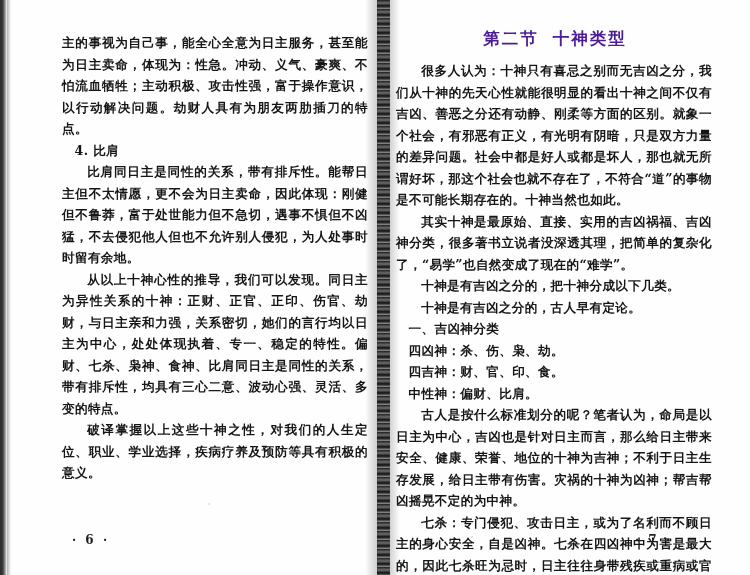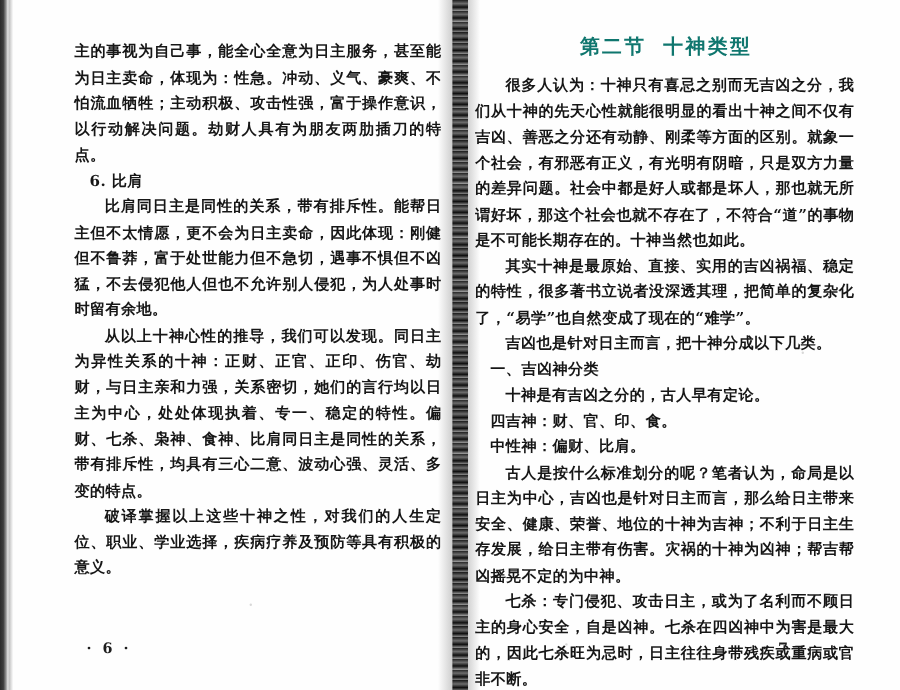--- a/index.html
+++ b/index.html
@@ -113,21 +113,21 @@
 
   .section-title {
     position: absolute;
     left: 0;
     top: 28px;
     width: 330px;
     text-align: center;
     font-size: 16.5px;
     font-weight: 700;
     letter-spacing: 2px;
-    color: #0f766e;
+    color: #4c1d95;
   }
   .section-title .num { margin-right: 14px; }
 
   .folio {
     position: absolute;
     bottom: 28px;
     font-size: 12px;
     font-weight: 700;
     color: #1d1d1d;
     letter-spacing: 2.5px;
@@ -147,44 +147,45 @@
 <body>
 
 <div id="scan">
 
   <div class="edge-left"></div>
   <div class="edge-left-2"></div>
 
   <div class="page page-left">
     <div class="textblock">
       <p class="para noindent">主的事视为自己事，能全心全意为日主服务，甚至能为日主卖命，体现为：性急。冲动、义气、豪爽、不怕流血牺牲；主动积极、攻击性强，富于操作意识，以行动解决问题。劫财人具有为朋友两肋插刀的特点。</p>
-      <p class="para hang">6. 比肩</p>
+      <p class="para hang">4. 比肩</p>
       <p class="para">比肩同日主是同性的关系，带有排斥性。能帮日主但不太情愿，更不会为日主卖命，因此体现：刚健但不鲁莽，富于处世能力但不急切，遇事不惧但不凶猛，不去侵犯他人但也不允许别人侵犯，为人处事时时留有余地。</p>
       <p class="para">从以上十神心性的推导，我们可以发现。同日主为异性关系的十神：正财、正官、正印、伤官、劫财，与日主亲和力强，关系密切，她们的言行均以日主为中心，处处体现执着、专一、稳定的特性。偏财、七杀、枭神、食神、比肩同日主是同性的关系，带有排斥性，均具有三心二意、波动心强、灵活、多变的特点。</p>
       <p class="para">破译掌握以上这些十神之性，对我们的人生定位、职业、学业选择，疾病疗养及预防等具有积极的意义。</p>
     </div>
     <div class="folio folio-left">· 6 ·</div>
   </div>
 
   <div class="gutter-soft-l"></div>
   <div class="gutter"></div>
   <div class="gutter-soft-r"></div>
 
   <div class="page page-right">
 
     <div class="section-title">
       <span class="num">第二节</span><span>十神类型</span>
     </div>
 
     <div class="textblock">
       <p class="para">很多人认为：十神只有喜忌之别而无吉凶之分，我们从十神的先天心性就能很明显的看出十神之间不仅有吉凶、善恶之分还有动静、刚柔等方面的区别。就象一个社会，有邪恶有正义，有光明有阴暗，只是双方力量的差异问题。社会中都是好人或都是坏人，那也就无所谓好坏，那这个社会也就不存在了，不符合“道”的事物是不可能长期存在的。十神当然也如此。</p>
-      <p class="para">其实十神是最原始、直接、实用的吉凶祸福、稳定的特性，很多著书立说者没深透其理，把简单的复杂化了，“易学”也自然变成了现在的“难学”。</p>
-      <p class="para">吉凶也是针对日主而言，把十神分成以下几类。</p>
+      <p class="para">其实十神是最原始、直接、实用的吉凶祸福、吉凶神分类，很多著书立说者没深透其理，把简单的复杂化了，“易学”也自然变成了现在的“难学”。</p>
+      <p class="para">十神是有吉凶之分的，把十神分成以下几类。</p>
+      <p class="para">十神是有吉凶之分的，古人早有定论。</p>
       <p class="para hang">一、吉凶神分类</p>
-      <p class="para">十神是有吉凶之分的，古人早有定论。</p>
+      <p class="para hang">四凶神：杀、伤、枭、劫。</p>
       <p class="para hang">四吉神：财、官、印、食。</p>
       <p class="para hang">中性神：偏财、比肩。</p>
       <p class="para">古人是按什么标准划分的呢？笔者认为，命局是以日主为中心，吉凶也是针对日主而言，那么给日主带来安全、健康、荣誉、地位的十神为吉神；不利于日主生存发展，给日主带有伤害。灾祸的十神为凶神；帮吉帮凶摇晃不定的为中神。</p>
       <p class="para">七杀：专门侵犯、攻击日主，或为了名利而不顾日主的身心安全，自是凶神。七杀在四凶神中为害是最大的，因此七杀旺为忌时，日主往往身带残疾或重病或官非不断。</p>
 
     </div>
 
     <div class="folio folio-right">· 7 ·</div>
   </div>
 

